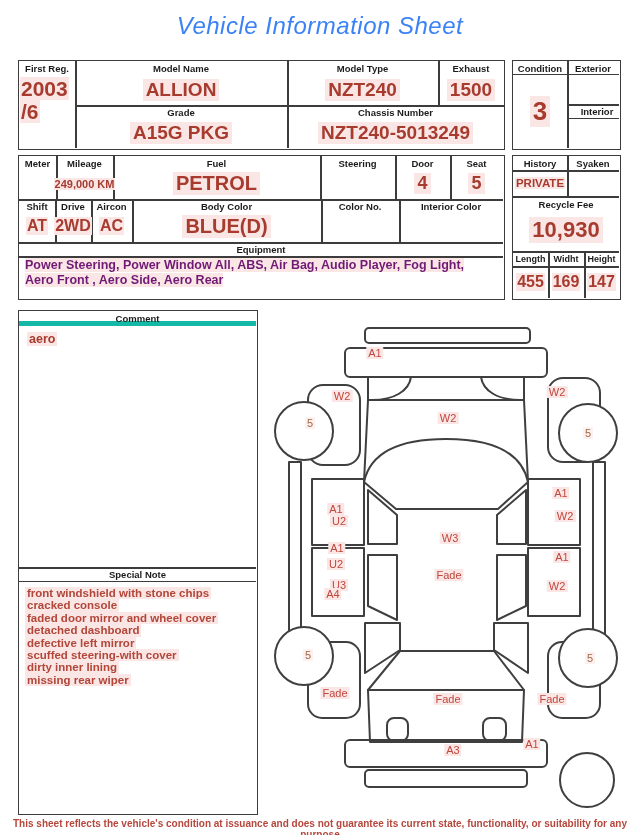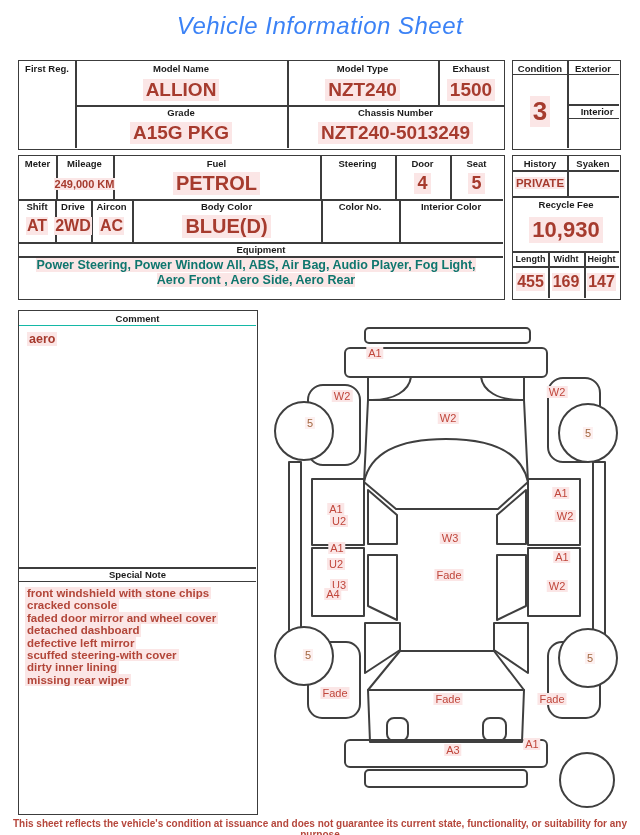--- a/index.html
+++ b/index.html
@@ -34,20 +34,24 @@
 <div class="title">Vehicle Information Sheet</div>
 
 <div class="box" style="left:18px;top:60px;width:487px;height:90px;">
   <div class="vline" style="left:56px;top:0;height:87px;"></div>
   <div class="vline" style="left:268px;top:0;height:87px;"></div>
   <div class="vline" style="left:419px;top:0;height:44px;"></div>
   <div class="hline" style="left:56px;top:44px;width:429px;"></div>
 
   <div class="cell" style="left:0;top:0;width:56px;height:87px;">
     <div class="hdr">First Reg.</div>
+    <div style="position:absolute;top:16px;left:1px;color:#a63b2e;font-size:21px;line-height:23px;">
+      <div class="hl" style="width:max-content;padding:0 1px;">2003</div>
+      <div class="hl" style="width:max-content;padding:0 1px;">/6</div>
+    </div>
   </div>
 
   <div class="cell" style="left:56px;top:0;width:212px;height:44px;">
     <div class="hdr">Model Name</div>
     <div class="val" style="top:13px;bottom:0;font-size:19px;">
         <span class="hl">ALLION</span>
       </div>
   </div>
   <div class="cell" style="left:268px;top:0;width:151px;height:44px;">
     <div class="hdr">Model Type</div>
@@ -174,21 +178,21 @@
   </div>
   <div class="cell" style="left:380px;top:43px;width:104px;height:43px;">
     <div class="hdr">Interior Color</div>
     <div class="val" style="top:12px;bottom:0;font-size:12px;"></div>
   </div>
 
   <div class="cell" style="left:0;top:86px;width:484px;height:14px;">
     <div class="hdr">Equipment</div>
   </div>
   <div class="cell" style="left:0;top:100px;width:484px;height:42px;padding:2px 16px 0 6px;
-              font-size:12.5px;line-height:15px;color:#0f766e;text-align:center;">
+              font-size:12.5px;line-height:15px;color:#701a75;">
     <span class="hl-wrap">Power Steering, Power Window  All, ABS, Air Bag, Audio Player, Fog Light, Aero Front , Aero Side, Aero Rear</span>
   </div>
 </div>
 
 <div class="box" style="left:512px;top:155px;width:109px;height:145px;">
   <div class="vline" style="left:54px;top:0;height:40px;"></div>
   <div class="hline" style="left:0;top:14px;width:106px;"></div>
   <div class="hline" style="left:0;top:40px;width:106px;"></div>
   <div class="cell" style="left:0;top:0;width:54px;height:14px;">
     <div class="hdr">History</div>
@@ -226,21 +230,21 @@
     </div>
   <div class="val" style="left:35px;width:36px;top:110px;height:32px;font-size:16px;">
       <span class="hl" style="padding:0 1px;">169</span>
     </div>
   <div class="val" style="left:71px;width:35px;top:110px;height:32px;font-size:16px;">
       <span class="hl" style="padding:0 1px;">147</span>
     </div>
 </div>
 
 <div class="box" style="left:18px;top:310px;width:240px;height:505px;">
-  <div class="cell" style="left:0;top:0;width:237px;height:15px;border-bottom:1px solid #14b8a6;">
+  <div class="cell" style="left:0;top:0;width:237px;height:15px;border-bottom:5px solid #14b8a6;">
     <div class="hdr">Comment</div>
   </div>
   <div style="position:absolute;left:8px;top:21px;font-size:12.5px;color:#a63b2e;">
     <span class="hl" style="padding:0 2px;text-align:right;">aero</span>
   </div>
 
   <div class="hline" style="left:0;top:256px;width:237px;"></div>
   <div class="cell" style="left:0;top:256px;width:237px;height:15px;border-bottom:1px solid #3c3c3c;">
     <div class="hdr">Special Note</div>
   </div>

